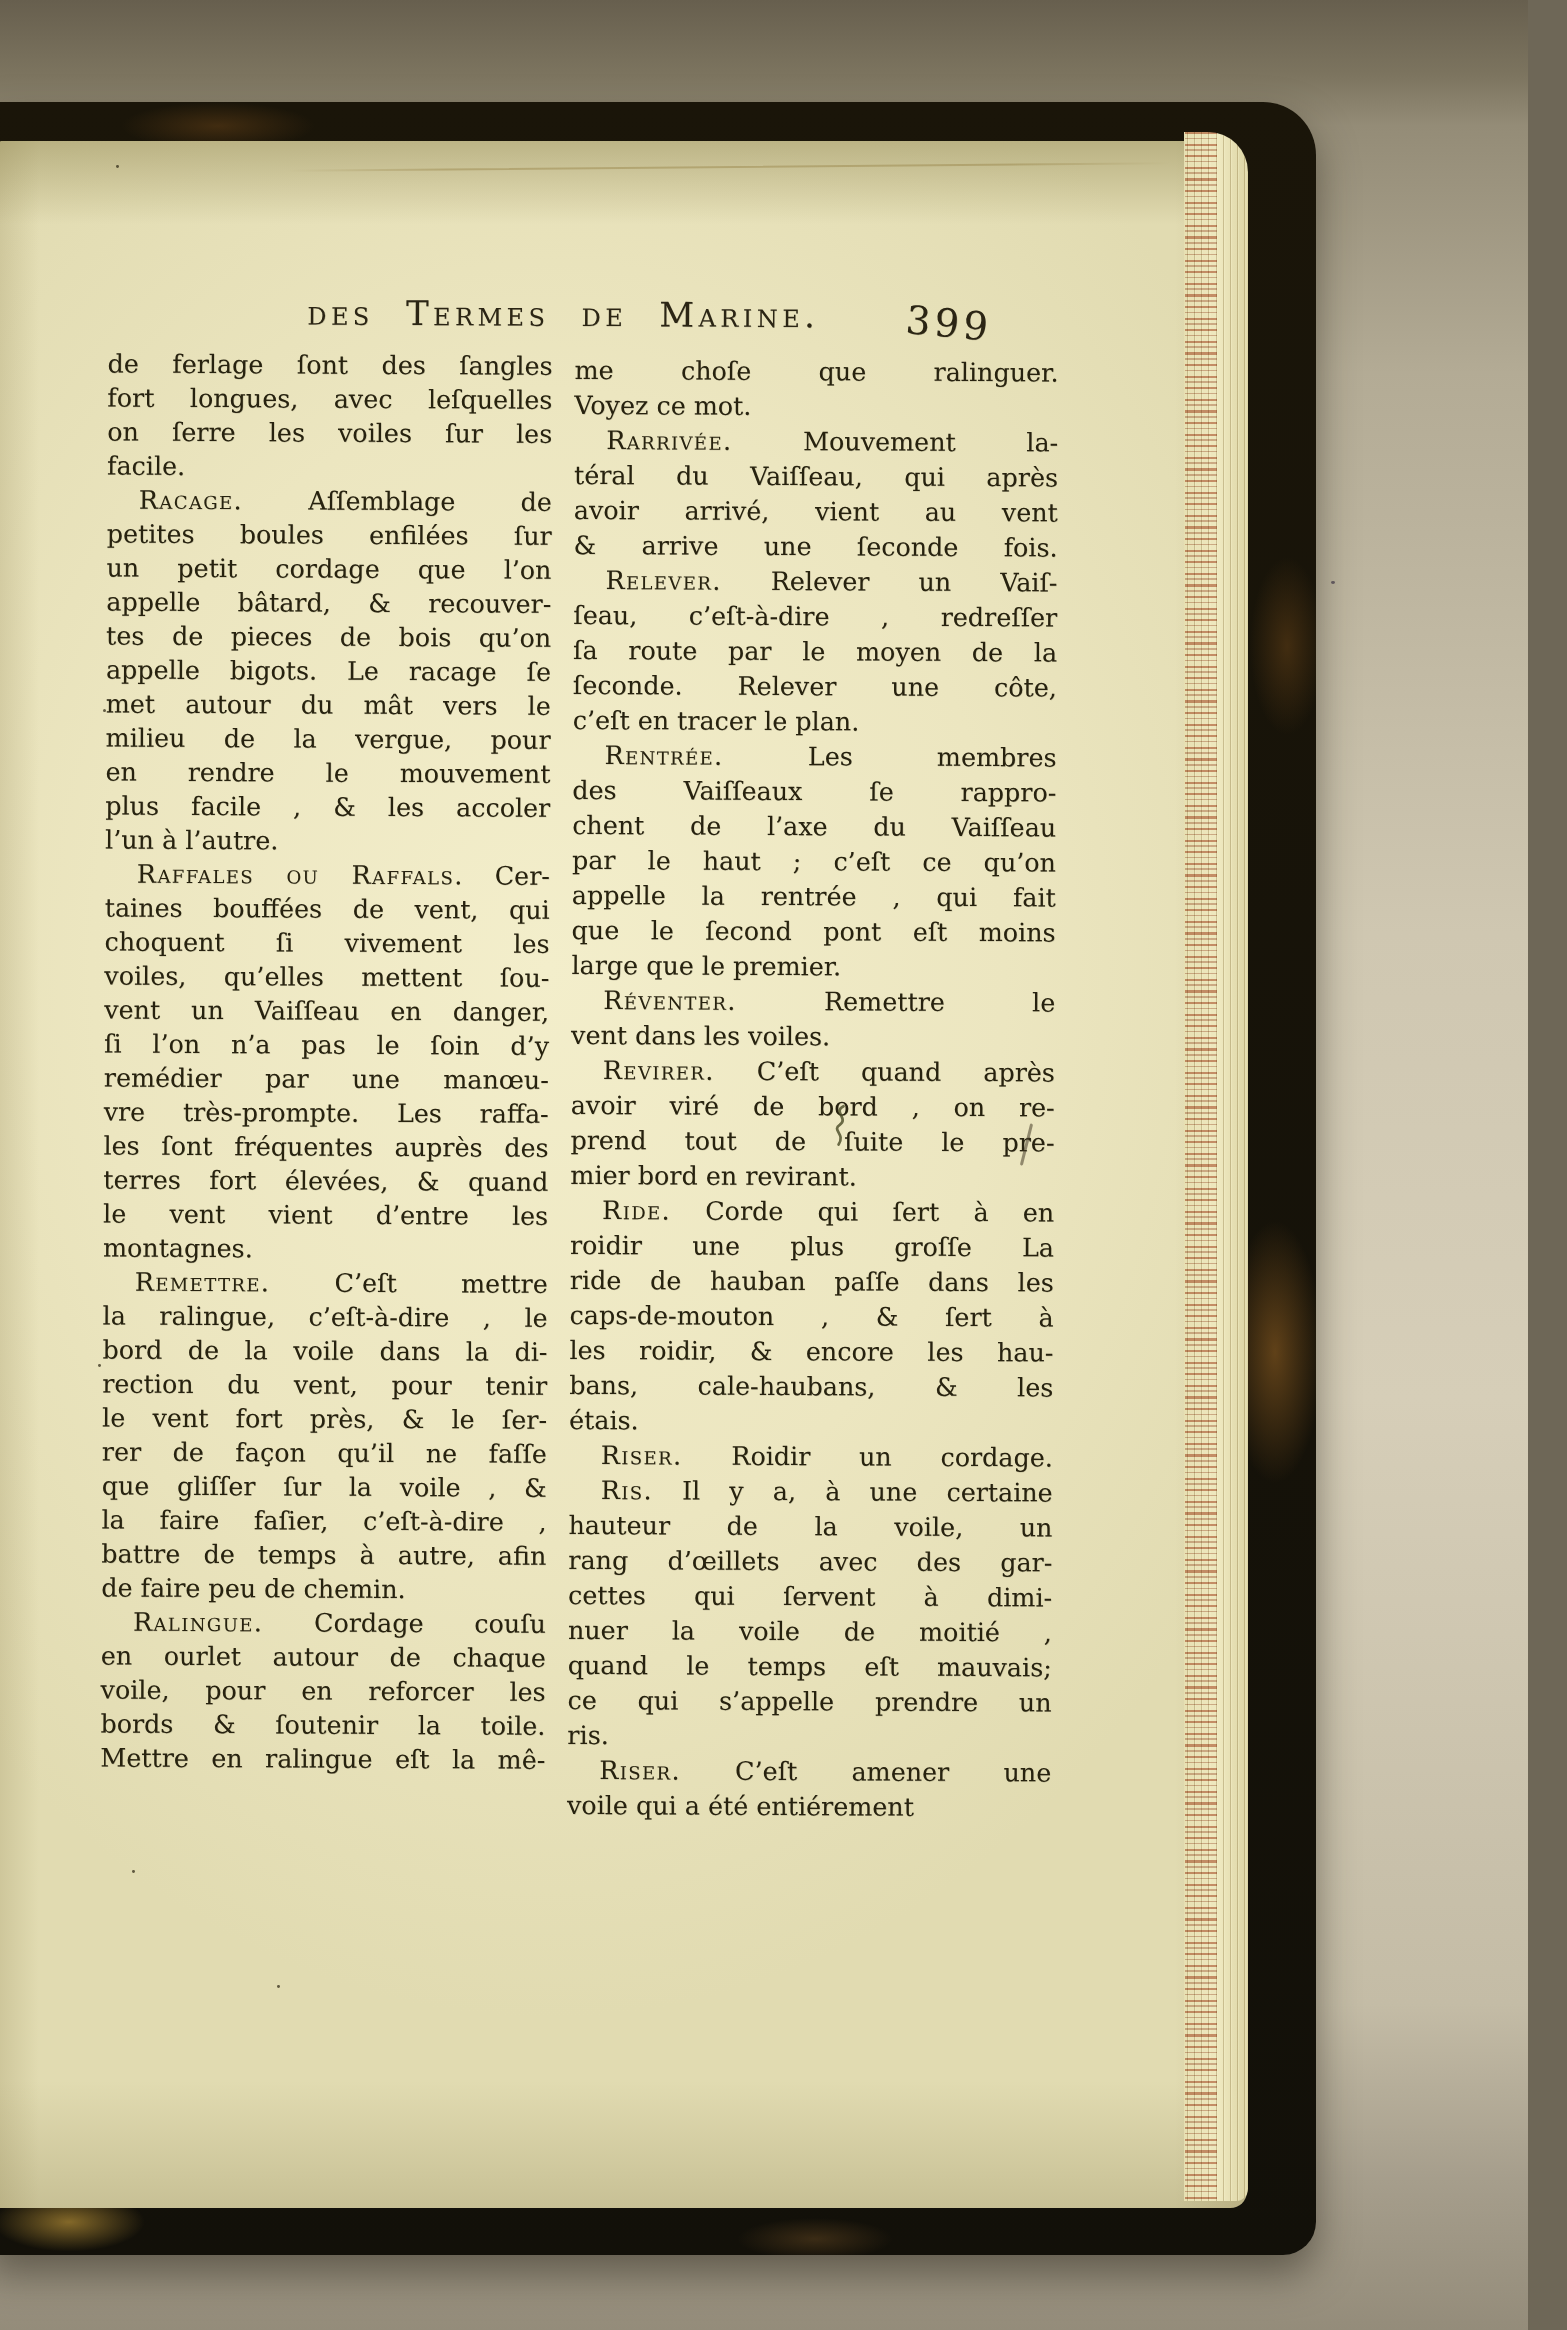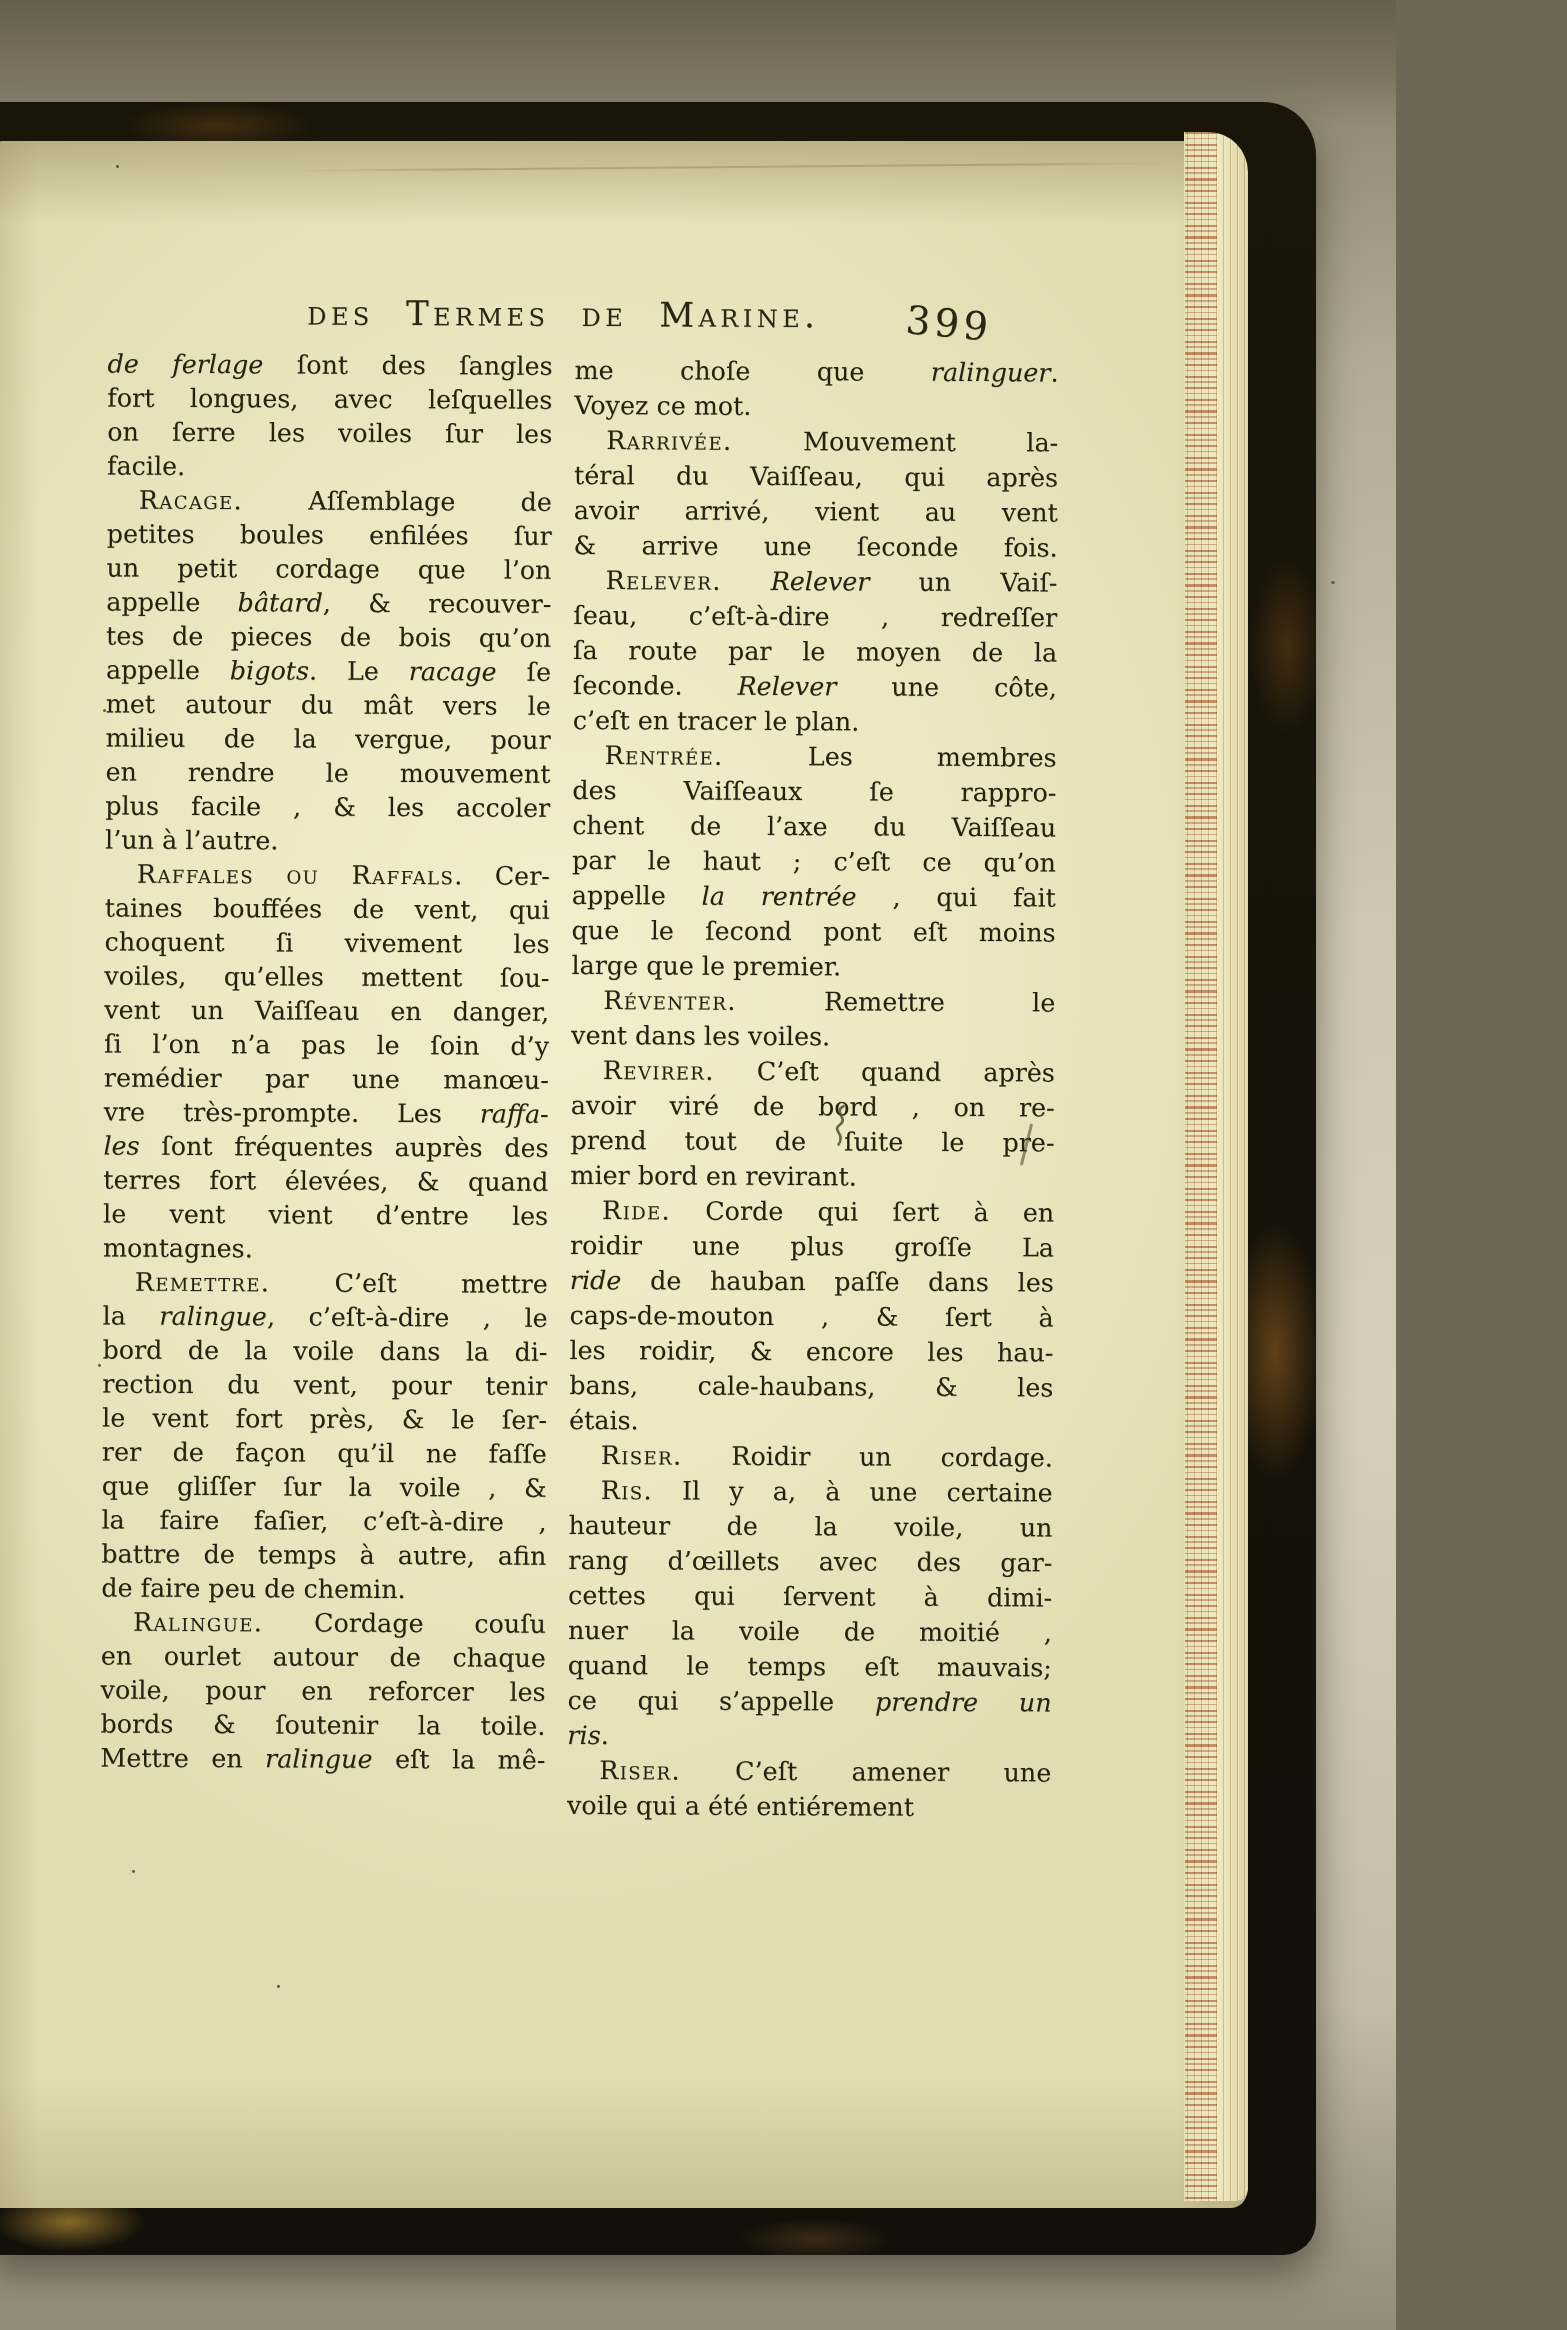--- a/index.html
+++ b/index.html
@@ -1,17 +1,17 @@
 <!DOCTYPE html>
 <html style="font-size:8.8px"><head>
 <meta charset="utf-8">
 <style>
   html, body { margin:0; padding:0; background:#6e6757; }
   .scene {
-    position:relative; width:1396px; height:2330px; overflow:hidden;
+    position:relative; width:1528px; height:2330px; overflow:hidden;
     font-family:"DejaVu Serif", serif;
     background:linear-gradient(to bottom,
       #675f4e 0%, #7c745f 3.2%, #948c77 5.4%, #b3ab95 16%,
       #cfc7b1 40%, #d6ceb8 60%, #c4bca6 86%, #a69e8c 93.5%, #948c7a 100%);
   }
   .cover {
     position:absolute; left:-14.4px; top:102px; width:1330px; height:2153px;
     border-radius:3.3px 53px 33px 0;
     background:
       radial-gradient(105px 41px at 83px 2120px, rgba(207,163,62,.60), rgba(207,163,62,0) 72%),
@@ -69,21 +69,21 @@
     position:absolute; left:906px; top:300px; font-size:39px; letter-spacing:3.9px;
     transform:rotate(5deg); color:#2b2514;
   }
   .col { position:absolute; font-size:25.4px; }
   .col-left  { left:108px;  top:350px; width:445px; }
   .col-right { left:575px; top:354px; width:484px; }
   .line { height:34px; line-height:34px; text-align:justify; text-align-last:justify; }
   .col-right .line { height:35px; line-height:35px; }
   .line.end { text-align-last:left; }
   .line.ind { text-indent:32px; }
-  .it { font-style:italic; }
+  .it { }
   .entry { font-variant:small-caps; letter-spacing:.055em; }
   .col, .running-head, .page-num { text-shadow:0.4px 0.5px 0 rgba(38,32,18,.22); }
   .pen-stroke {
     position:absolute; left:1025px; top:1123px; width:2.8px; height:43px; border-radius:1.7px;
     background:rgba(70,60,40,.55); transform:rotate(14deg);
   }
   .squiggle { position:absolute; left:827px; top:1103px; }
   .speck { position:absolute; width:3.3px; height:3.3px; border-radius:50%; background:rgba(52,45,26,.75); }
   .s1 { left:103px;  top:709px; }
   .s2 { left:98px;  top:1364px; width:2.8px; height:2.8px; }

